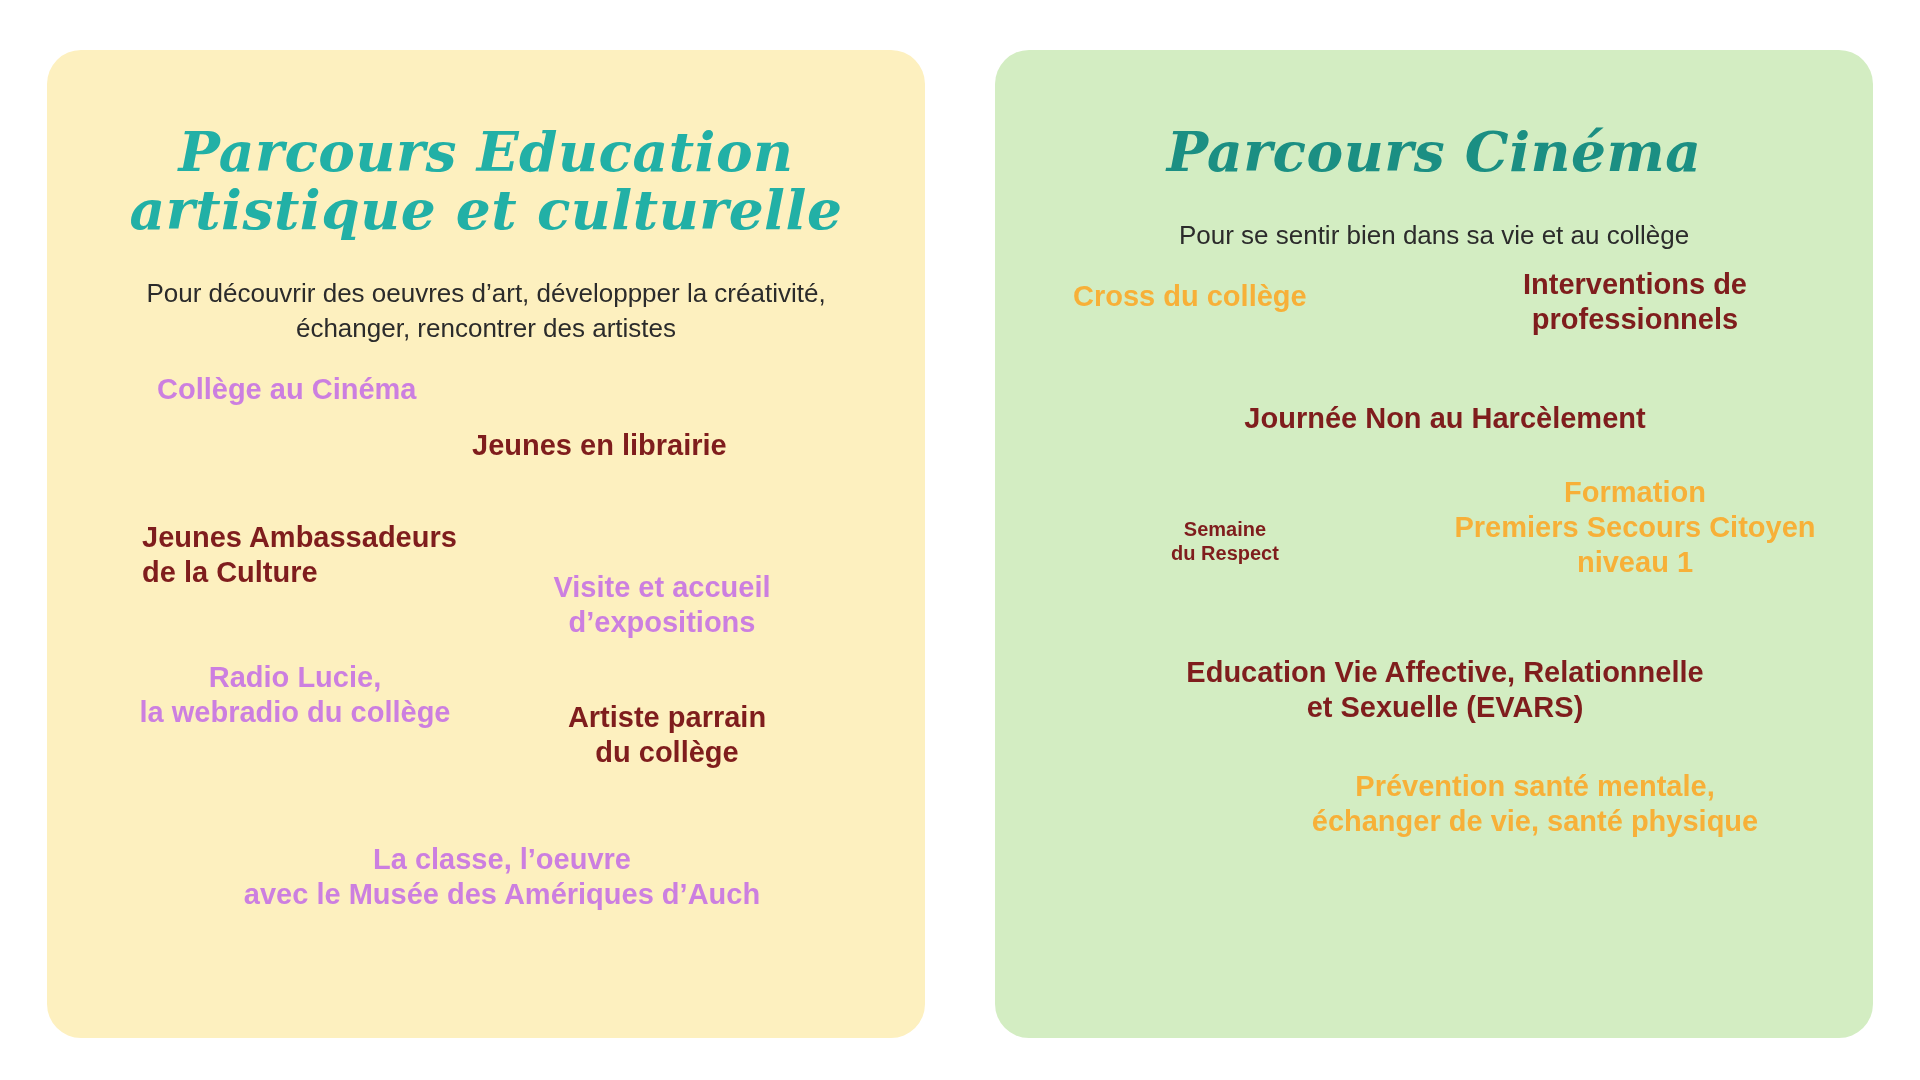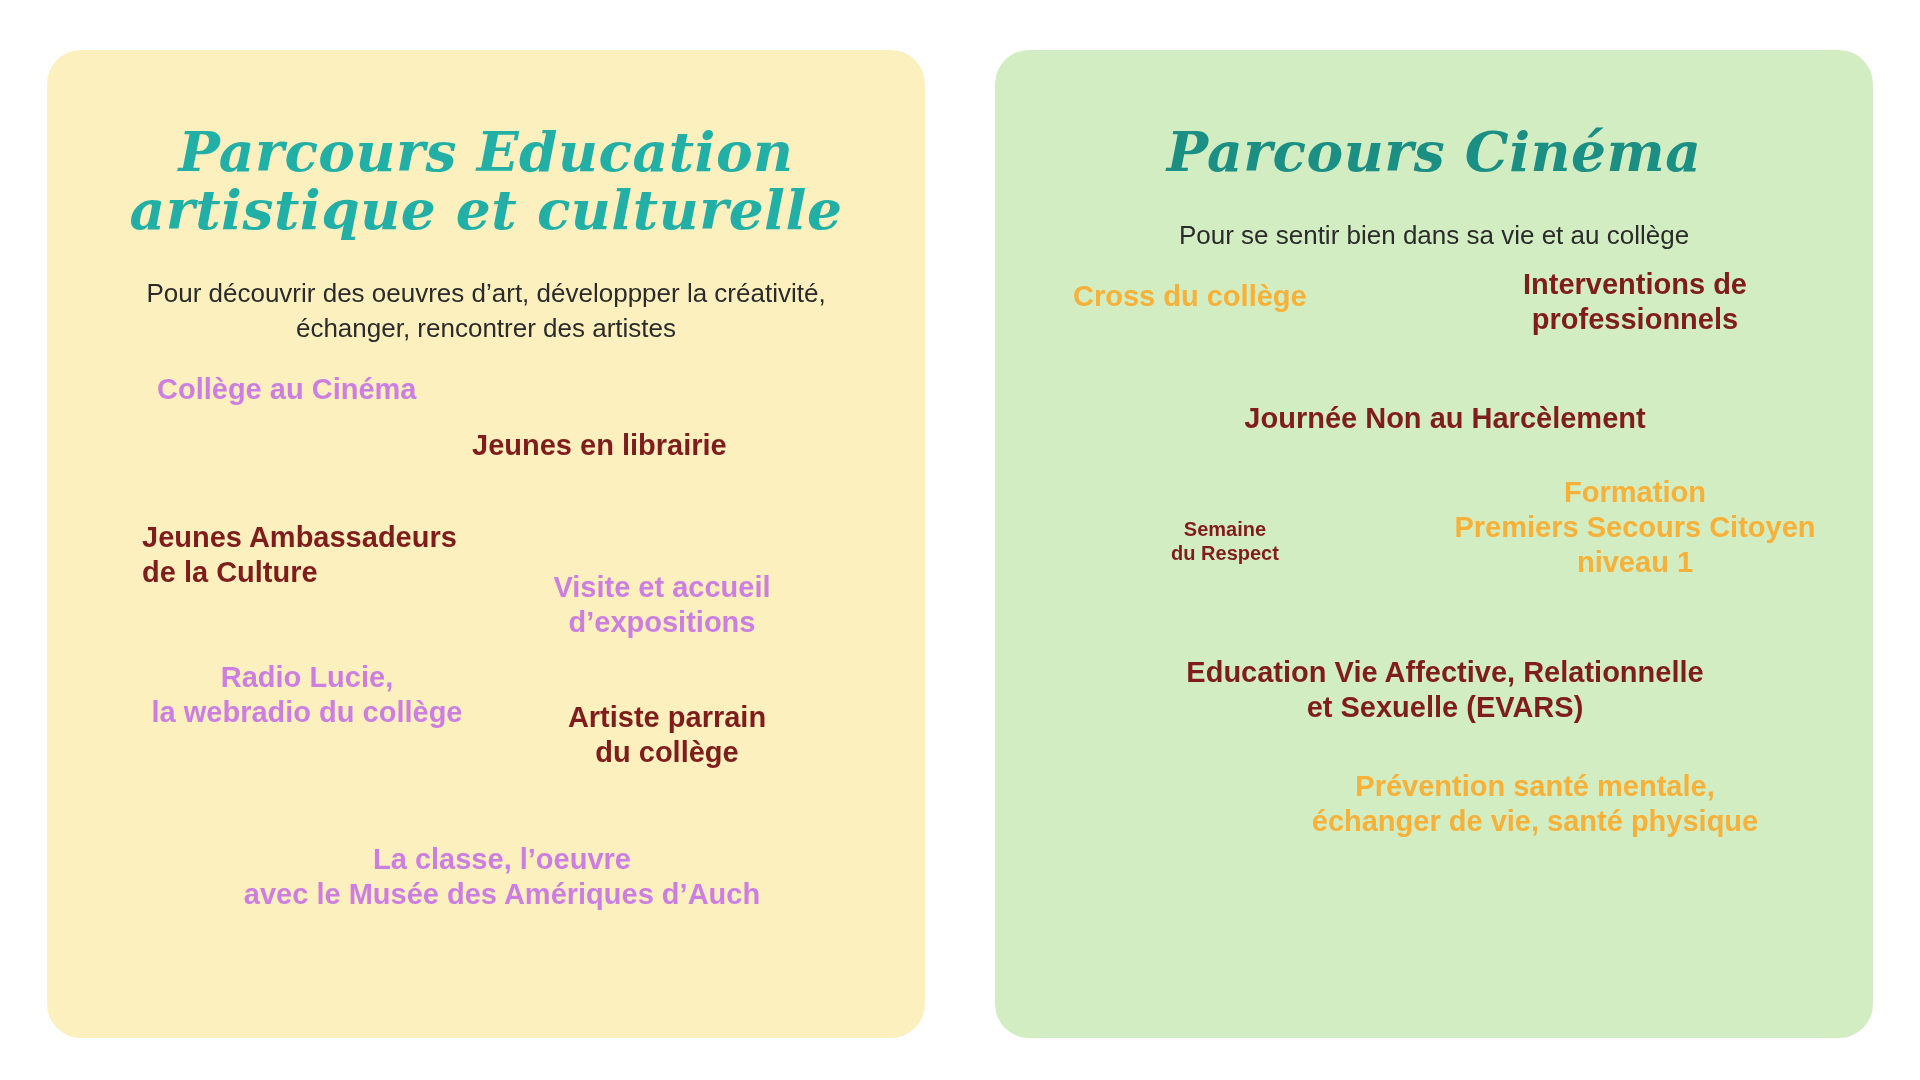--- a/index.html
+++ b/index.html
@@ -81,21 +81,21 @@
   
   .c-purple { color: #cc7fe0; }
   .c-black  { color: #7f1d1d; }
   .c-orange { color: #f7b038; }
 
   
   .aec-0 { left: 70px;  top: 0px;    font-size: 29px; }
   .aec-1 { left: 385px; top: 56px;   font-size: 29px; }
   .aec-2 { left: 55px;  top: 120px;  font-size: 29px; text-align: left; width: 420px; margin-top: 28px;}
   .aec-3 { left: 415px; top: 198px;  font-size: 29px; text-align: center; width: 320px;}
-  .aec-4 { left: 25px;  top: 288px;  font-size: 29px; text-align: center; width: 390px;}
+  .aec-4 { left: 13px;  top: 288px;  font-size: 29px; text-align: center; width: 390px;}
   .aec-5 { left: 430px; top: 328px;  font-size: 29px; text-align: center; width: 300px;}
   .aec-6 { left: 65px;  top: 470px;  font-size: 29px; text-align: center; width: 700px;}
 
   
   .san-0 { left: 38px;  top: 0px;    font-size: 29px; }
   .san-1 { left: 400px; top: -12px;  font-size: 29px; text-align: center; width: 400px;}
   .san-2 { left: 110px; top: 122px;  font-size: 29px; text-align: center; width: 600px;}
   .san-3 { left: 400px; top: 196px;  font-size: 29px; text-align: center; width: 400px;}
   .san-4 { left: 30px;  top: 238px;  font-size: 20px; text-align: center; width: 320px;}
   .san-5 { left: 10px;  top: 376px;  font-size: 29px; text-align: center; width: 800px;}

